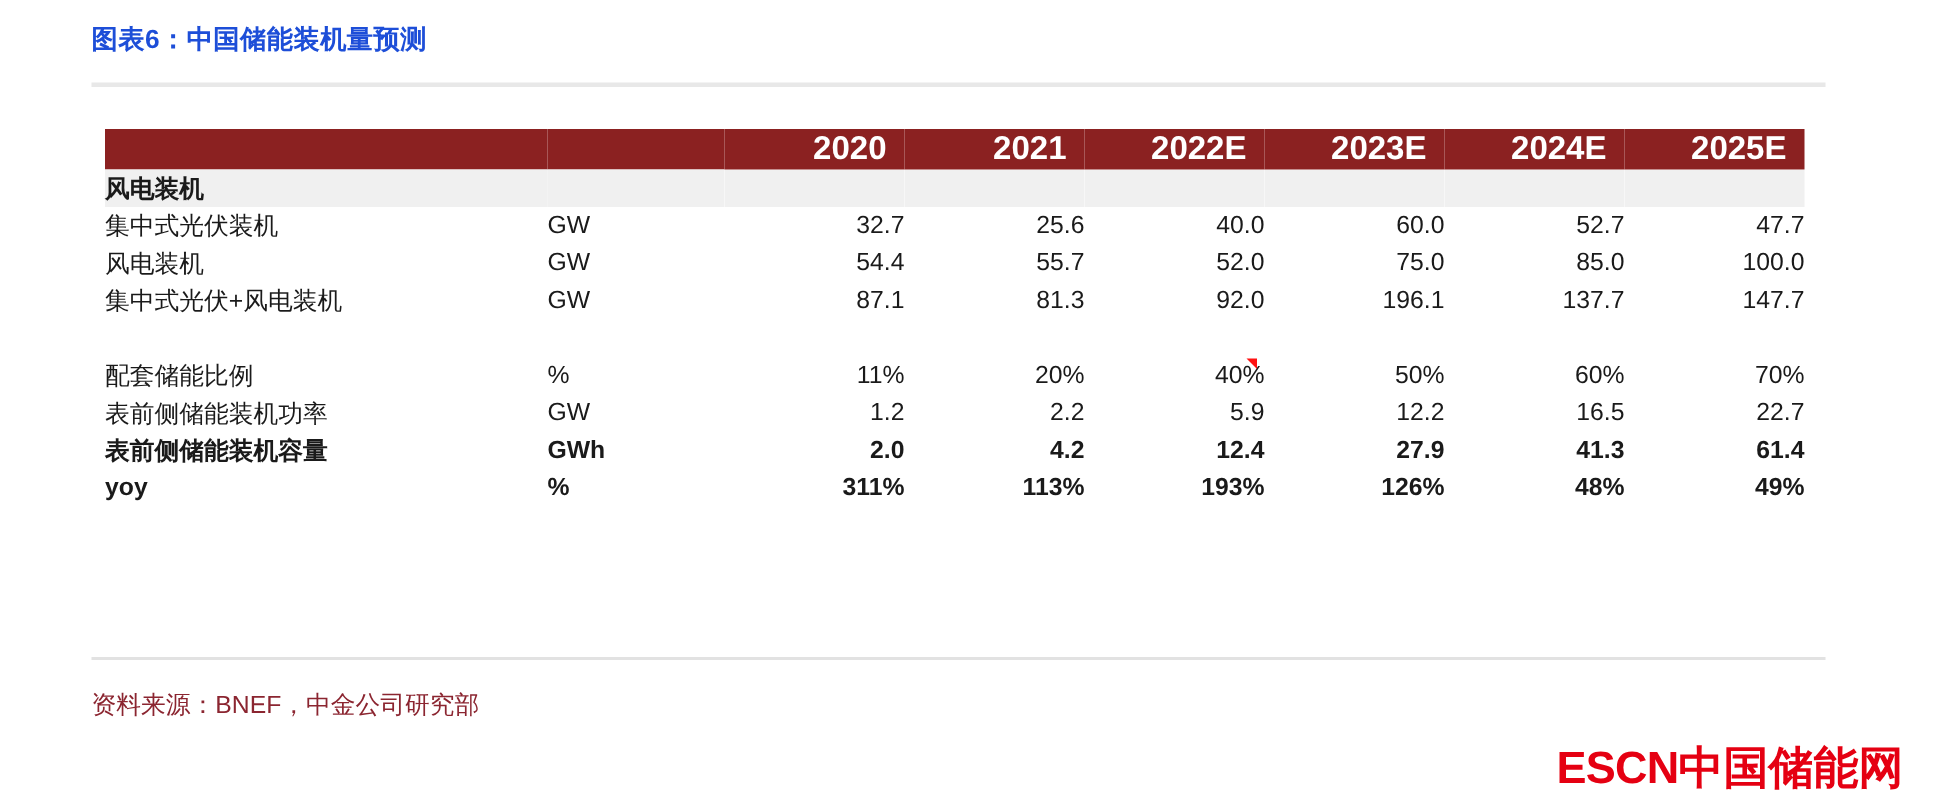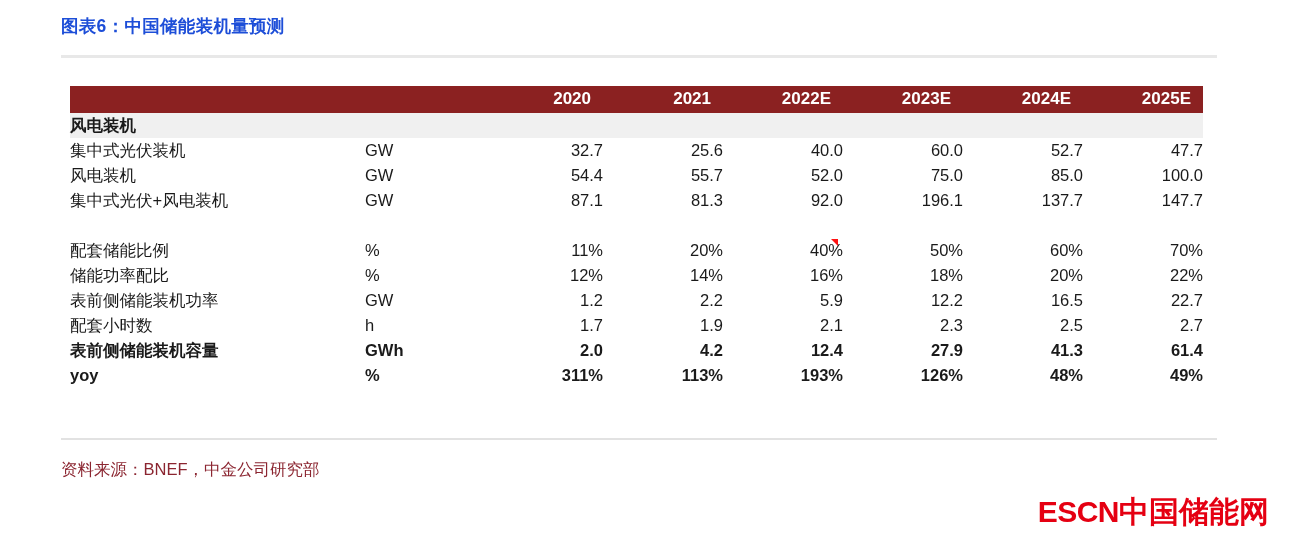--- a/index.html
+++ b/index.html
@@ -48,21 +48,21 @@
     border-collapse: collapse;
     table-layout: fixed;
   }
   table.fc col.c-label { width: 295px; }
   table.fc col.c-unit  { width: 118px; }
   table.fc col.c-yr    { width: 120px; }
 
   table.fc thead th {
     background: #8B2121;
     color: #ffffff;
-    font-size: 17px;
+    font-size: 22px;
     font-weight: bold;
     height: 27px;
     padding: 0 12px 1px 0;
     text-align: right;
     vertical-align: middle;
     white-space: nowrap;
   }
   table.fc thead th.h-label,
   table.fc thead th.h-unit { text-align: left; }
 
@@ -224,52 +224,32 @@
         <td class="num">20%</td>
         <td class="num">
           <span>40%</span>
           <span class="cmt-marker"></span>
         </td>
         <td class="num">50%</td>
         <td class="num">60%</td>
         <td class="num">70%</td>
       </tr>
 
-      <tr>
-        <td class="lbl-in">储能功率配比</td>
-        <td class="unit">%</td>
-        <td class="num">12%</td>
-        <td class="num">14%</td>
-        <td class="num">16%</td>
-        <td class="num">18%</td>
-        <td class="num">20%</td>
-        <td class="num">22%</td>
-      </tr>
 
       <tr>
         <td class="lbl-in">表前侧储能装机功率</td>
         <td class="unit">GW</td>
         <td class="num">1.2</td>
         <td class="num">2.2</td>
         <td class="num">5.9</td>
         <td class="num">12.2</td>
         <td class="num">16.5</td>
         <td class="num">22.7</td>
       </tr>
 
-      <tr>
-        <td class="lbl-in">配套小时数</td>
-        <td class="unit">h</td>
-        <td class="num">1.7</td>
-        <td class="num">1.9</td>
-        <td class="num">2.1</td>
-        <td class="num">2.3</td>
-        <td class="num">2.5</td>
-        <td class="num">2.7</td>
-      </tr>
 
       <tr class="strong">
         <td class="lbl-in">表前侧储能装机容量</td>
         <td class="unit">GWh</td>
         <td class="num">2.0</td>
         <td class="num">4.2</td>
         <td class="num">12.4</td>
         <td class="num">27.9</td>
         <td class="num">41.3</td>
         <td class="num">61.4</td>

